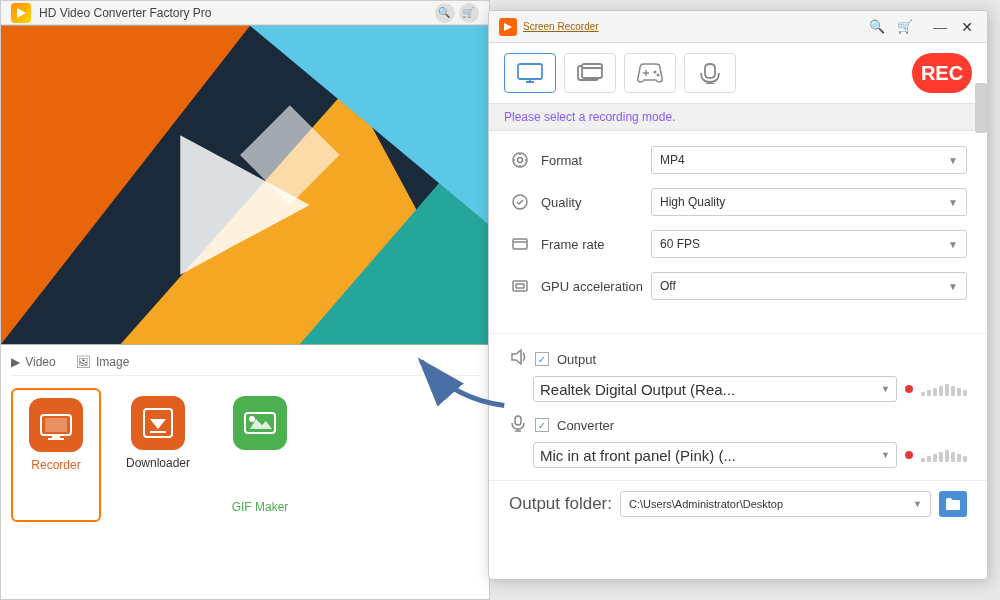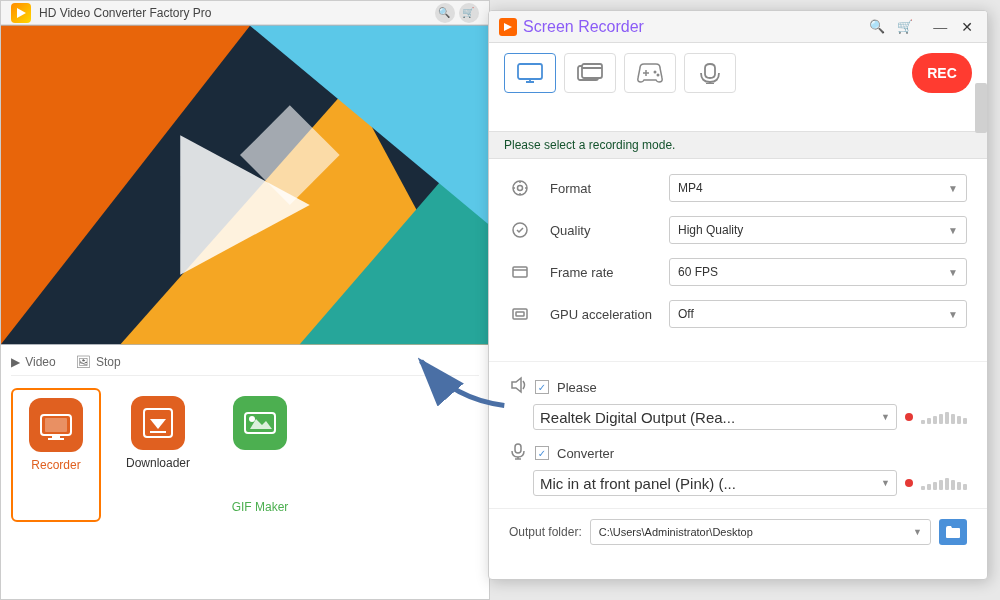--- a/index.html
+++ b/index.html
@@ -142,21 +142,21 @@
     .recorder-logo {
       width: 18px; height: 18px;
       background: #ff6600;
       border-radius: 3px;
       margin-right: 6px;
       display: flex; align-items: center; justify-content: center;
       color: white; font-size: 9px;
     }
 
     .recorder-title-text {
-      font-size: 16px; color: #8b5cf6; flex: 1;
+      font-size: 10px; color: #a16207; flex: 1; text-decoration: underline;
     }
 
     .win-controls {
       display: flex; gap: 6px; align-items: center;
     }
 
     .win-btn {
       font-size: 14px; color: #666; cursor: pointer; padding: 0 4px;
     }
 
@@ -185,50 +185,48 @@
     .toolbar-mode-btn.active {
       border-color: #4a90d9;
       color: #4a90d9;
     }
 
     .rec-button {
       width: 60px; height: 40px;
       background: #ff3b30;
       border-radius: 20px;
       display: flex; align-items: center; justify-content: center;
-      color: white; font-weight: bold; font-size: 14px;
+      color: white; font-weight: bold; font-size: 20px;
       cursor: pointer;
       margin-left: auto;
     }
 
     
     .recorder-info {
       background: #f0f0f0;
       border-top: 1px solid #e0e0e0;
       border-bottom: 1px solid #e0e0e0;
       padding: 6px 15px;
       font-size: 12px;
-      color: #14532d;
+      color: #8b5cf6;
       display: flex;
       align-items: center;
       justify-content: space-between;
-      margin-top: 28px;
     }
 
     
     .recorder-settings {
       padding: 15px 20px;
       background: #fff;
     }
 
     .setting-row {
       display: flex;
       align-items: center;
       margin-bottom: 14px;
-      gap: 9px;
     }
 
     .setting-icon {
       width: 22px; height: 22px;
       margin-right: 10px;
       display: flex; align-items: center; justify-content: center;
       color: #888; font-size: 14px;
     }
 
     .setting-label {
@@ -352,21 +350,21 @@
     }
 
     
     .output-row {
       display: flex; align-items: center;
       padding: 10px 20px;
       border-top: 1px solid #eee;
       gap: 8px;
     }
 
-    .output-label { font-size: 12px; color: #555; flex-shrink: 0; }
+    .output-label { font-size: 17px; color: #555; flex-shrink: 0; }
     .output-path {
       flex: 1;
       height: 26px;
       border: 1px solid #ccc;
       border-radius: 3px;
       padding: 0 8px;
       font-size: 11px;
       color: #333;
       background: #fff;
       display: flex; align-items: center; justify-content: space-between;
@@ -430,21 +428,21 @@
   </div>
 
   <div class="bg-bottom">
     <div class="section-tabs">
       <div class="section-tab">
         <span>▶</span>
         <span>Video</span>
       </div>
       <div class="section-tab">
         <span>🖼</span>
-        <span>Stop</span>
+        <span>Image</span>
       </div>
     </div>
 
     <div class="tool-icons">
 
 
       <div class="tool-item active">
         <div class="tool-icon-box" style="background:#e06020;">
           <svg width="36" height="36" viewBox="0 0 36 36" fill="white">
             <rect x="3" y="8" width="30" height="20" rx="3" fill="none" stroke="white" stroke-width="2"></rect>
@@ -626,21 +624,21 @@
 
     <div class="audio-row">
       <div class="audio-header">
         <span class="audio-icon">
           <svg width="18" height="18" viewBox="0 0 18 18" fill="none" stroke="#888" stroke-width="1.5">
             <polygon points="3,6 7,6 12,2 12,16 7,12 3,12"></polygon>
             <path d="M14 5 Q17 9 14 13"></path>
           </svg>
         </span>
         <div class="checkbox">✓</div>
-        <span class="audio-label">Please</span>
+        <span class="audio-label">Output</span>
       </div>
       <div class="audio-controls">
         <div class="audio-select">
           <span class="audio-select-text">Realtek Digital Output (Rea...</span>
           <span style="font-size:9px;color:#888;flex-shrink:0;">▼</span>
         </div>
         <div class="vol-dot"></div>
         <div class="vol-bars">
           <div class="vol-bar" style="height:4px;"></div>
           <div class="vol-bar" style="height:6px;"></div>

